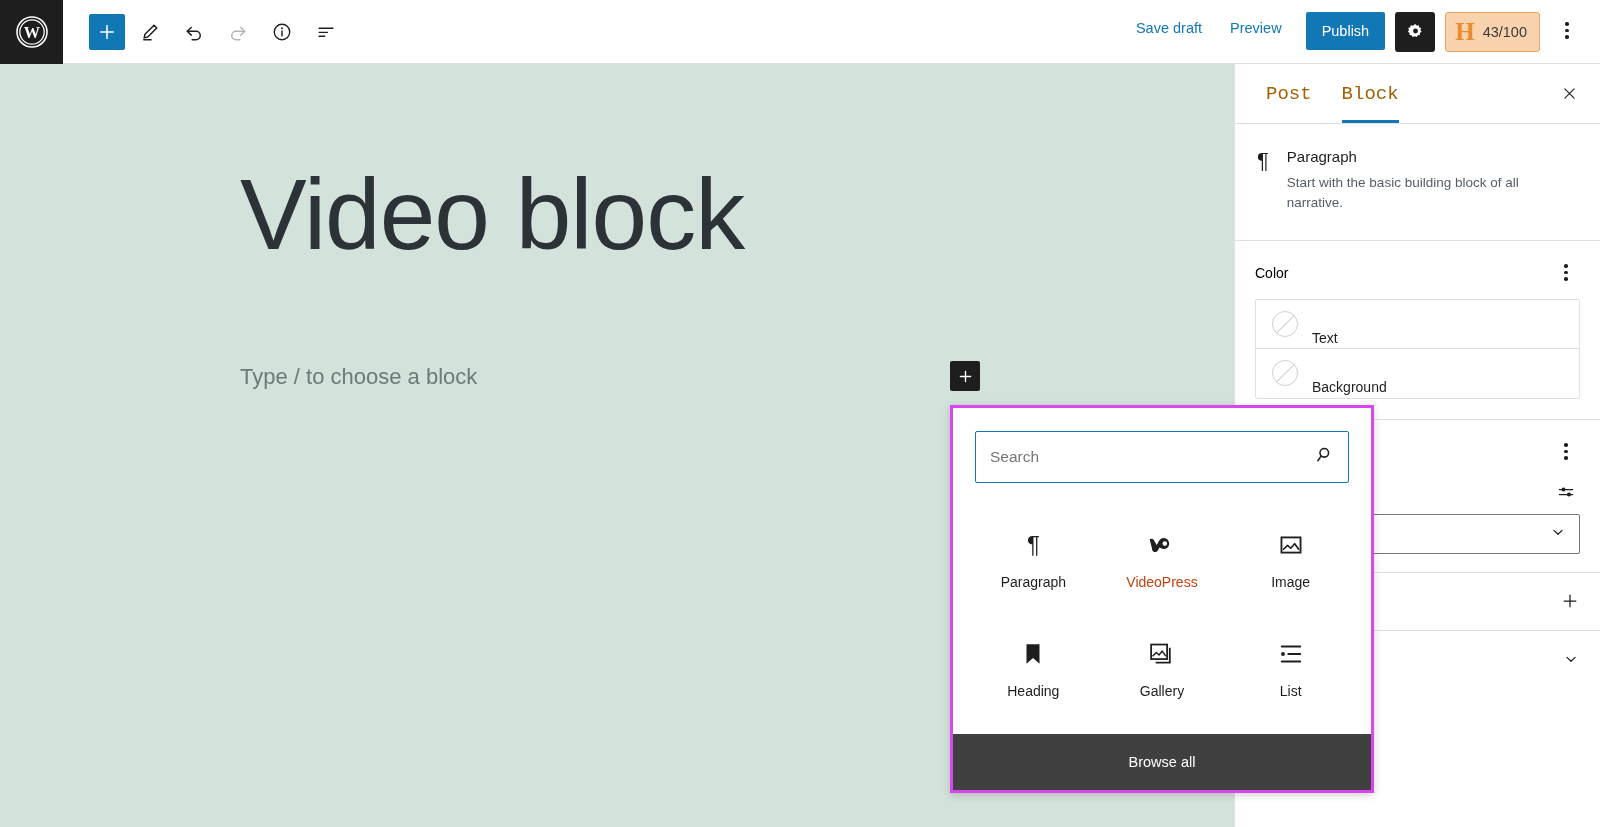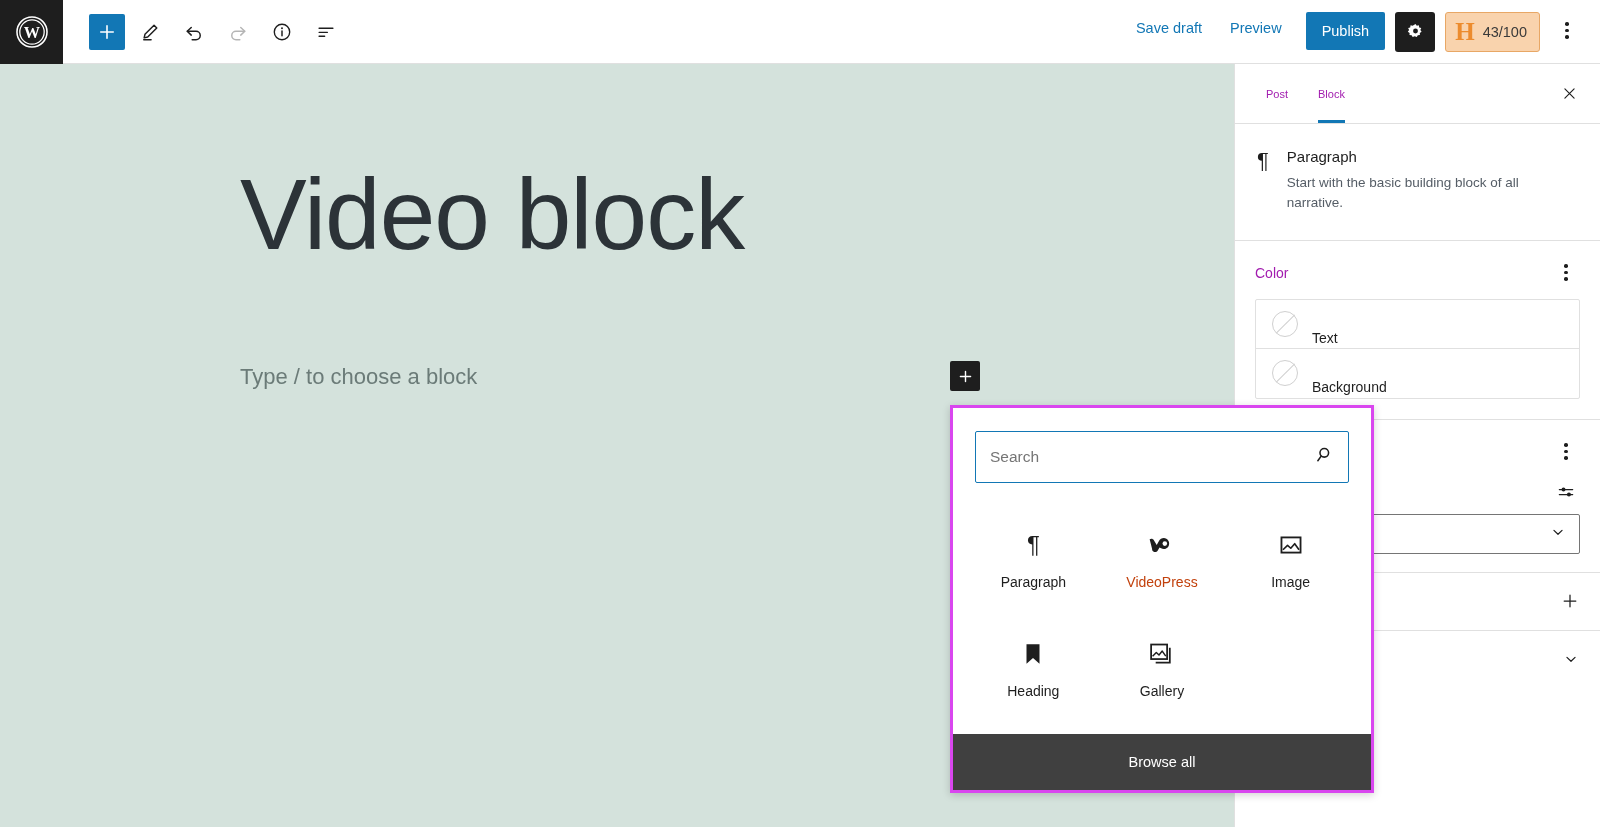--- a/index.html
+++ b/index.html
@@ -113,23 +113,23 @@
     border-left: 1px solid #e0e0e0;
     font-family: "Liberation Sans", sans-serif;
   }
   .sb-tabs {
     display: flex; align-items: center;
     height: 60px; border-bottom: 1px solid #e0e0e0;
     padding-left: 16px; position: relative;
   }
   .sb-tab {
     background: transparent; border: none; cursor: pointer;
-    font-size: 11px; color: #a21caf; padding: 0 15px;
+    font-size: 19px; color: #a16207; padding: 0 15px;
     height: 59px; position: relative;
-    font-family: Liberation Sans, sans-serif;
+    font-family: Liberation Mono, monospace;
   }
   .sb-tab.active::after {
     content: ""; position: absolute; left: 15px; right: 15px; bottom: 0;
     height: 3px; background: #1277b5;
   }
   .sb-close {
     margin-left: auto; margin-right: 14px;
     width: 34px; height: 34px; background: transparent; border: none;
     cursor: pointer; display: flex; align-items: center; justify-content: center;
     color: #1e1e1e; font-size: 19px;
@@ -140,21 +140,21 @@
     border-bottom: 1px solid #e0e0e0;
   }
   .blockinfo-icon { flex: 0 0 auto; font-size: 22px; color: #1e1e1e; line-height: 1; padding-top: 2px;}
   .blockinfo-title { font-size: 15px; color: #1e1e1e; margin-bottom: 8px; }
   .blockinfo-desc { font-size: 13.5px; color: #555d66; line-height: 1.5; }
 
   .sb-section-head {
     display: flex; align-items: center;
     padding: 18px 20px 12px 20px;
   }
-  .sb-section-title { font-size: 14px; color: #a21caf; font-weight: 500; }
+  .sb-section-title { font-size: 14px; color: #000000; font-weight: 500; }
   .sb-section-actions { margin-left: auto; display: flex; align-items: center; gap: 4px; }
   .sb-icon-btn {
     width: 28px; height: 28px; background: transparent; border: none;
     cursor: pointer; display: flex; align-items: center; justify-content: center;
     color: #1e1e1e;
   }
 
   .color-list {
     margin: 0 20px 20px 20px; border: 1px solid #e0e0e0; border-radius: 2px;
   }
@@ -488,18 +488,28 @@
         <span class="ico">
           <svg width="27" height="27" viewBox="0 0 26 26">
             <rect x="3" y="3.4" width="15.4" height="14" fill="none" stroke="#1e1e1e" stroke-width="1.7"></rect>
             <path d="M4.4 14.6l3.6-3.6 2.6 2.4 3.1-3.7 3.4 4.9" fill="none" stroke="#1e1e1e" stroke-width="1.4" stroke-linejoin="round"></path>
             <path d="M21 6.6v14.2H7.4" fill="none" stroke="#1e1e1e" stroke-width="1.7"></path>
           </svg>
         </span>
         <span class="lbl">Gallery</span>
       </button>
 
+      <button class="ins-item">
+        <span class="ico">
+          <svg width="26" height="24" viewBox="0 0 24 22">
+            <path d="M3.5 4h17M3.5 18h17" stroke="#1e1e1e" stroke-width="1.8" stroke-linecap="round"></path>
+            <path d="M9.5 11h11" stroke="#1e1e1e" stroke-width="1.8" stroke-linecap="round"></path>
+            <circle cx="4.6" cy="11" r="1.8" fill="#1e1e1e"></circle>
+          </svg>
+        </span>
+        <span class="lbl">List</span>
+      </button>
     </div>
 
     <button class="ins-browse">Browse all</button>
   </div>
 
 </div>
 
 </body></html>

